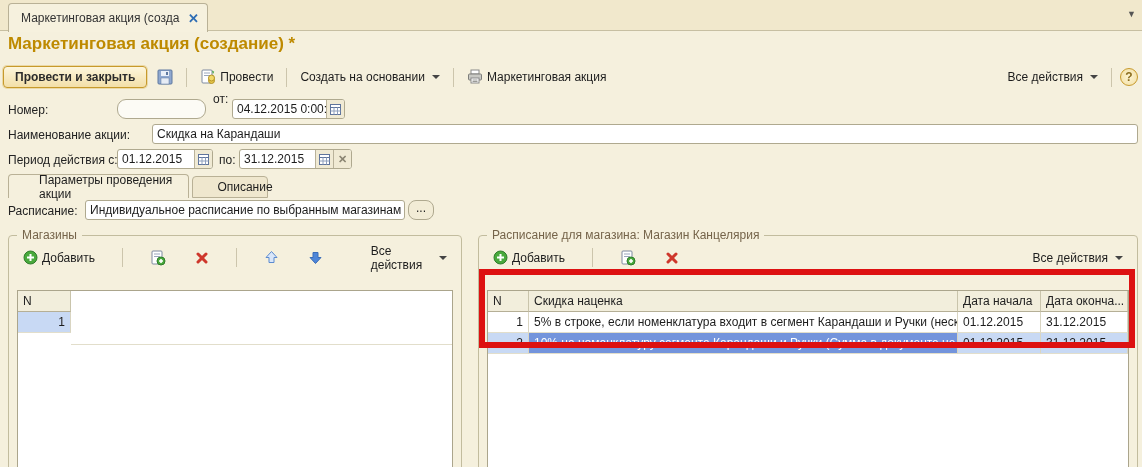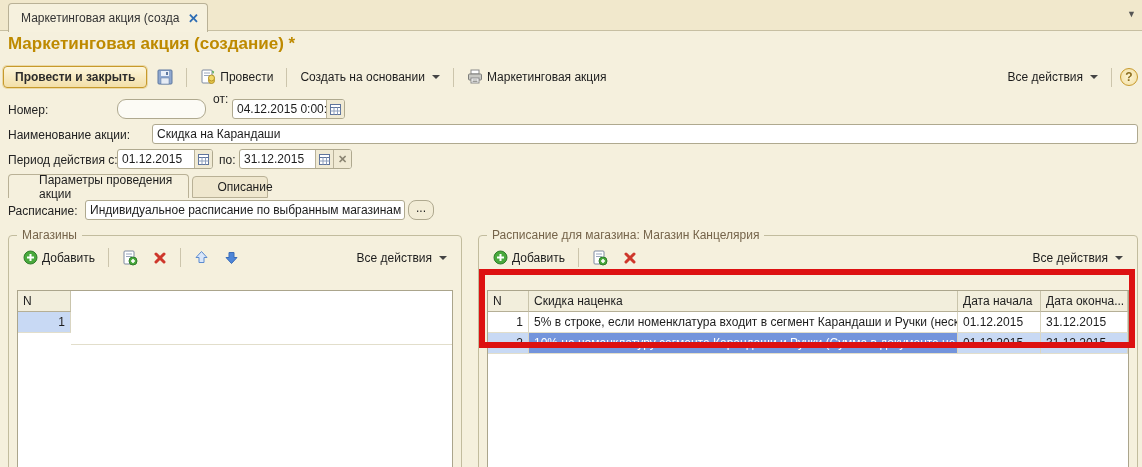--- a/index.html
+++ b/index.html
@@ -51,21 +51,21 @@
 
   
   .tab2 { position:absolute; height:24px; background:#F5F0DD; border:1px solid #B9B196;
     border-bottom:none; border-radius:4px 4px 0 0; display:flex; align-items:center;
     justify-content:center; z-index:2;padding-left:30px; }
   .tab2.inactive { background:#EFE7CE; border-bottom:1px solid #B9B196; height:22px; border-radius:4px 4px 0 0; }
 
   
   .groupbox { position:absolute; border:1px solid #C2BC9E; border-radius:4px; }
   .groupbox legend { margin-left:8px; padding:0 5px; color:#75644A; font-size:12px; }
-  .panel-toolbar { display:flex; align-items:center; gap:5px; margin:3px 9px 0 9px; height:25px; }
+  .panel-toolbar { display:flex; align-items:center; gap:19px; margin:3px 9px 0 9px; height:25px; }
   .add-label { color:#1d1d1d; }
   .table-area { position:absolute; left:8px; right:8px; top:48px; height:240px;
     background:#fff; border:1px solid #ABA58C; overflow:hidden; }
   .trow { display:flex; height:21px; line-height:20px; }
   .trow.header .tc { background:#F2EEDC; border-bottom:1px solid #B5AF96; border-right:1px solid #C9C4AB; color:#222; }
   .tc { padding:0 5px; border-right:1px solid #D9D5C2; border-bottom:1px solid #E2DECB;
     white-space:nowrap; overflow:hidden; }
   .tc.num { text-align:right; }
   .sel-light { background:#C8D9F4; }
   .sel-dark { background:#be185d; color:#fff; outline:1px dotted #fff; outline-offset:-2px;margin-top:32px; }

